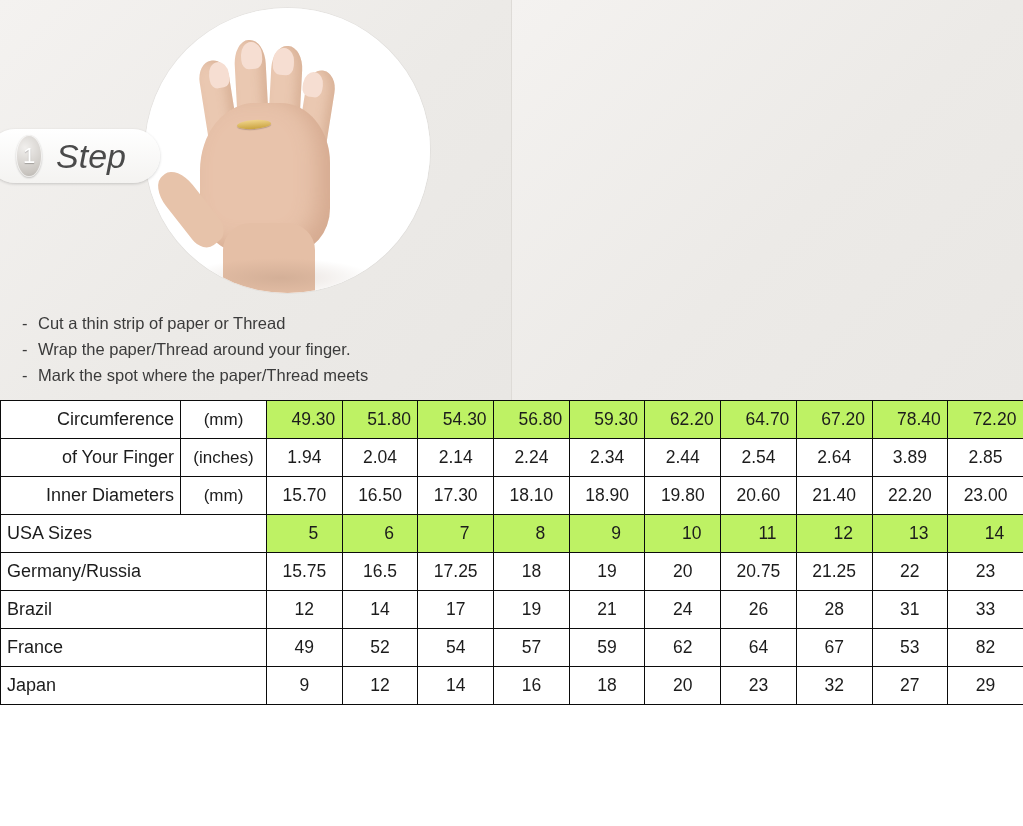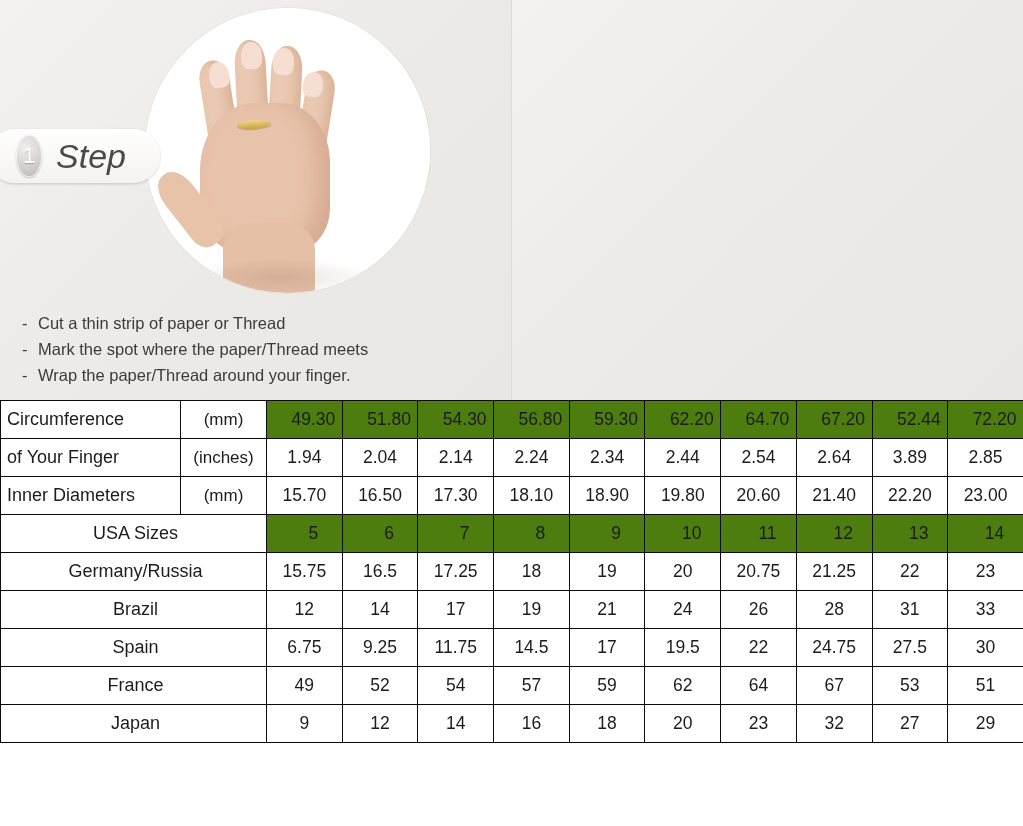--- a/index.html
+++ b/index.html
@@ -165,33 +165,33 @@
     font-size: 17.5px;
     color: #1c1c1c;
     text-align: center;
     height: 38px;
     padding: 0 2px;
     font-weight: normal;
     white-space: nowrap;
     overflow: hidden;
   }
   td.label {
+    text-align: right;
+    font-size: 18px;
+    padding: 0 6px;
+  }
+  td.label-left {
     text-align: left;
     font-size: 18px;
-    padding: 0 6px;
-  }
-  td.label-left {
-    text-align: center;
-    font-size: 18px;
     padding-left: 6px;
   }
   td.unit {
     font-size: 17px;
   }
-  td.shaded { background: #4d7c0f; padding-left: 20px; }
+  td.shaded { background: #bef264; padding-left: 20px; }
   .col-label { width: 180px; }
   .col-unit  { width: 86px; }
   .col-data  { width: 75.7px; }
 </style>
 </head>
 <body>
 
 <div id="page">
 
   <div class="top">
@@ -216,22 +216,22 @@
         </div>
       </div>
 
       <div class="step-badge s1">
         <div class="step-num">1</div>
         <div class="step-word">Step</div>
       </div>
 
       <div class="instructions left">
         <div class="line"><span class="dash">-</span><span>Cut a thin strip of paper or Thread</span></div>
+        <div class="line"><span class="dash">-</span><span>Wrap the paper/Thread around your finger.</span></div>
         <div class="line"><span class="dash">-</span><span>Mark the spot where the paper/Thread meets</span></div>
-        <div class="line"><span class="dash">-</span><span>Wrap the paper/Thread around your finger.</span></div>
       </div>
     </div>
 
     <div class="panel right">
 
       
 
       
 
       
@@ -260,21 +260,21 @@
           <td class="label" rowspan="1">Circumference</td>
           <td class="unit">(mm)</td>
           <td class="shaded">49.30</td>
           <td class="shaded">51.80</td>
           <td class="shaded">54.30</td>
           <td class="shaded">56.80</td>
           <td class="shaded">59.30</td>
           <td class="shaded">62.20</td>
           <td class="shaded">64.70</td>
           <td class="shaded">67.20</td>
-          <td class="shaded">52.44</td>
+          <td class="shaded">78.40</td>
           <td class="shaded">72.20</td>
         </tr>
 
         <tr>
           <td class="label">of Your Finger</td>
           <td class="unit">(inches)</td>
           <td>1.94</td>
           <td>2.04</td>
           <td>2.14</td>
           <td>2.24</td>
@@ -338,46 +338,33 @@
           <td>17</td>
           <td>19</td>
           <td>21</td>
           <td>24</td>
           <td>26</td>
           <td>28</td>
           <td>31</td>
           <td>33</td>
         </tr>
 
-        <tr>
-          <td class="label-left" colspan="2">Spain</td>
-          <td>6.75</td>
-          <td>9.25</td>
-          <td>11.75</td>
-          <td>14.5</td>
-          <td>17</td>
-          <td>19.5</td>
-          <td>22</td>
-          <td>24.75</td>
-          <td>27.5</td>
-          <td>30</td>
-        </tr>
 
         <tr>
           <td class="label-left" colspan="2">France</td>
           <td>49</td>
           <td>52</td>
           <td>54</td>
           <td>57</td>
           <td>59</td>
           <td>62</td>
           <td>64</td>
           <td>67</td>
           <td>53</td>
-          <td>51</td>
+          <td>82</td>
         </tr>
 
         <tr>
           <td class="label-left" colspan="2">Japan</td>
           <td>9</td>
           <td>12</td>
           <td>14</td>
           <td>16</td>
           <td>18</td>
           <td>20</td>

